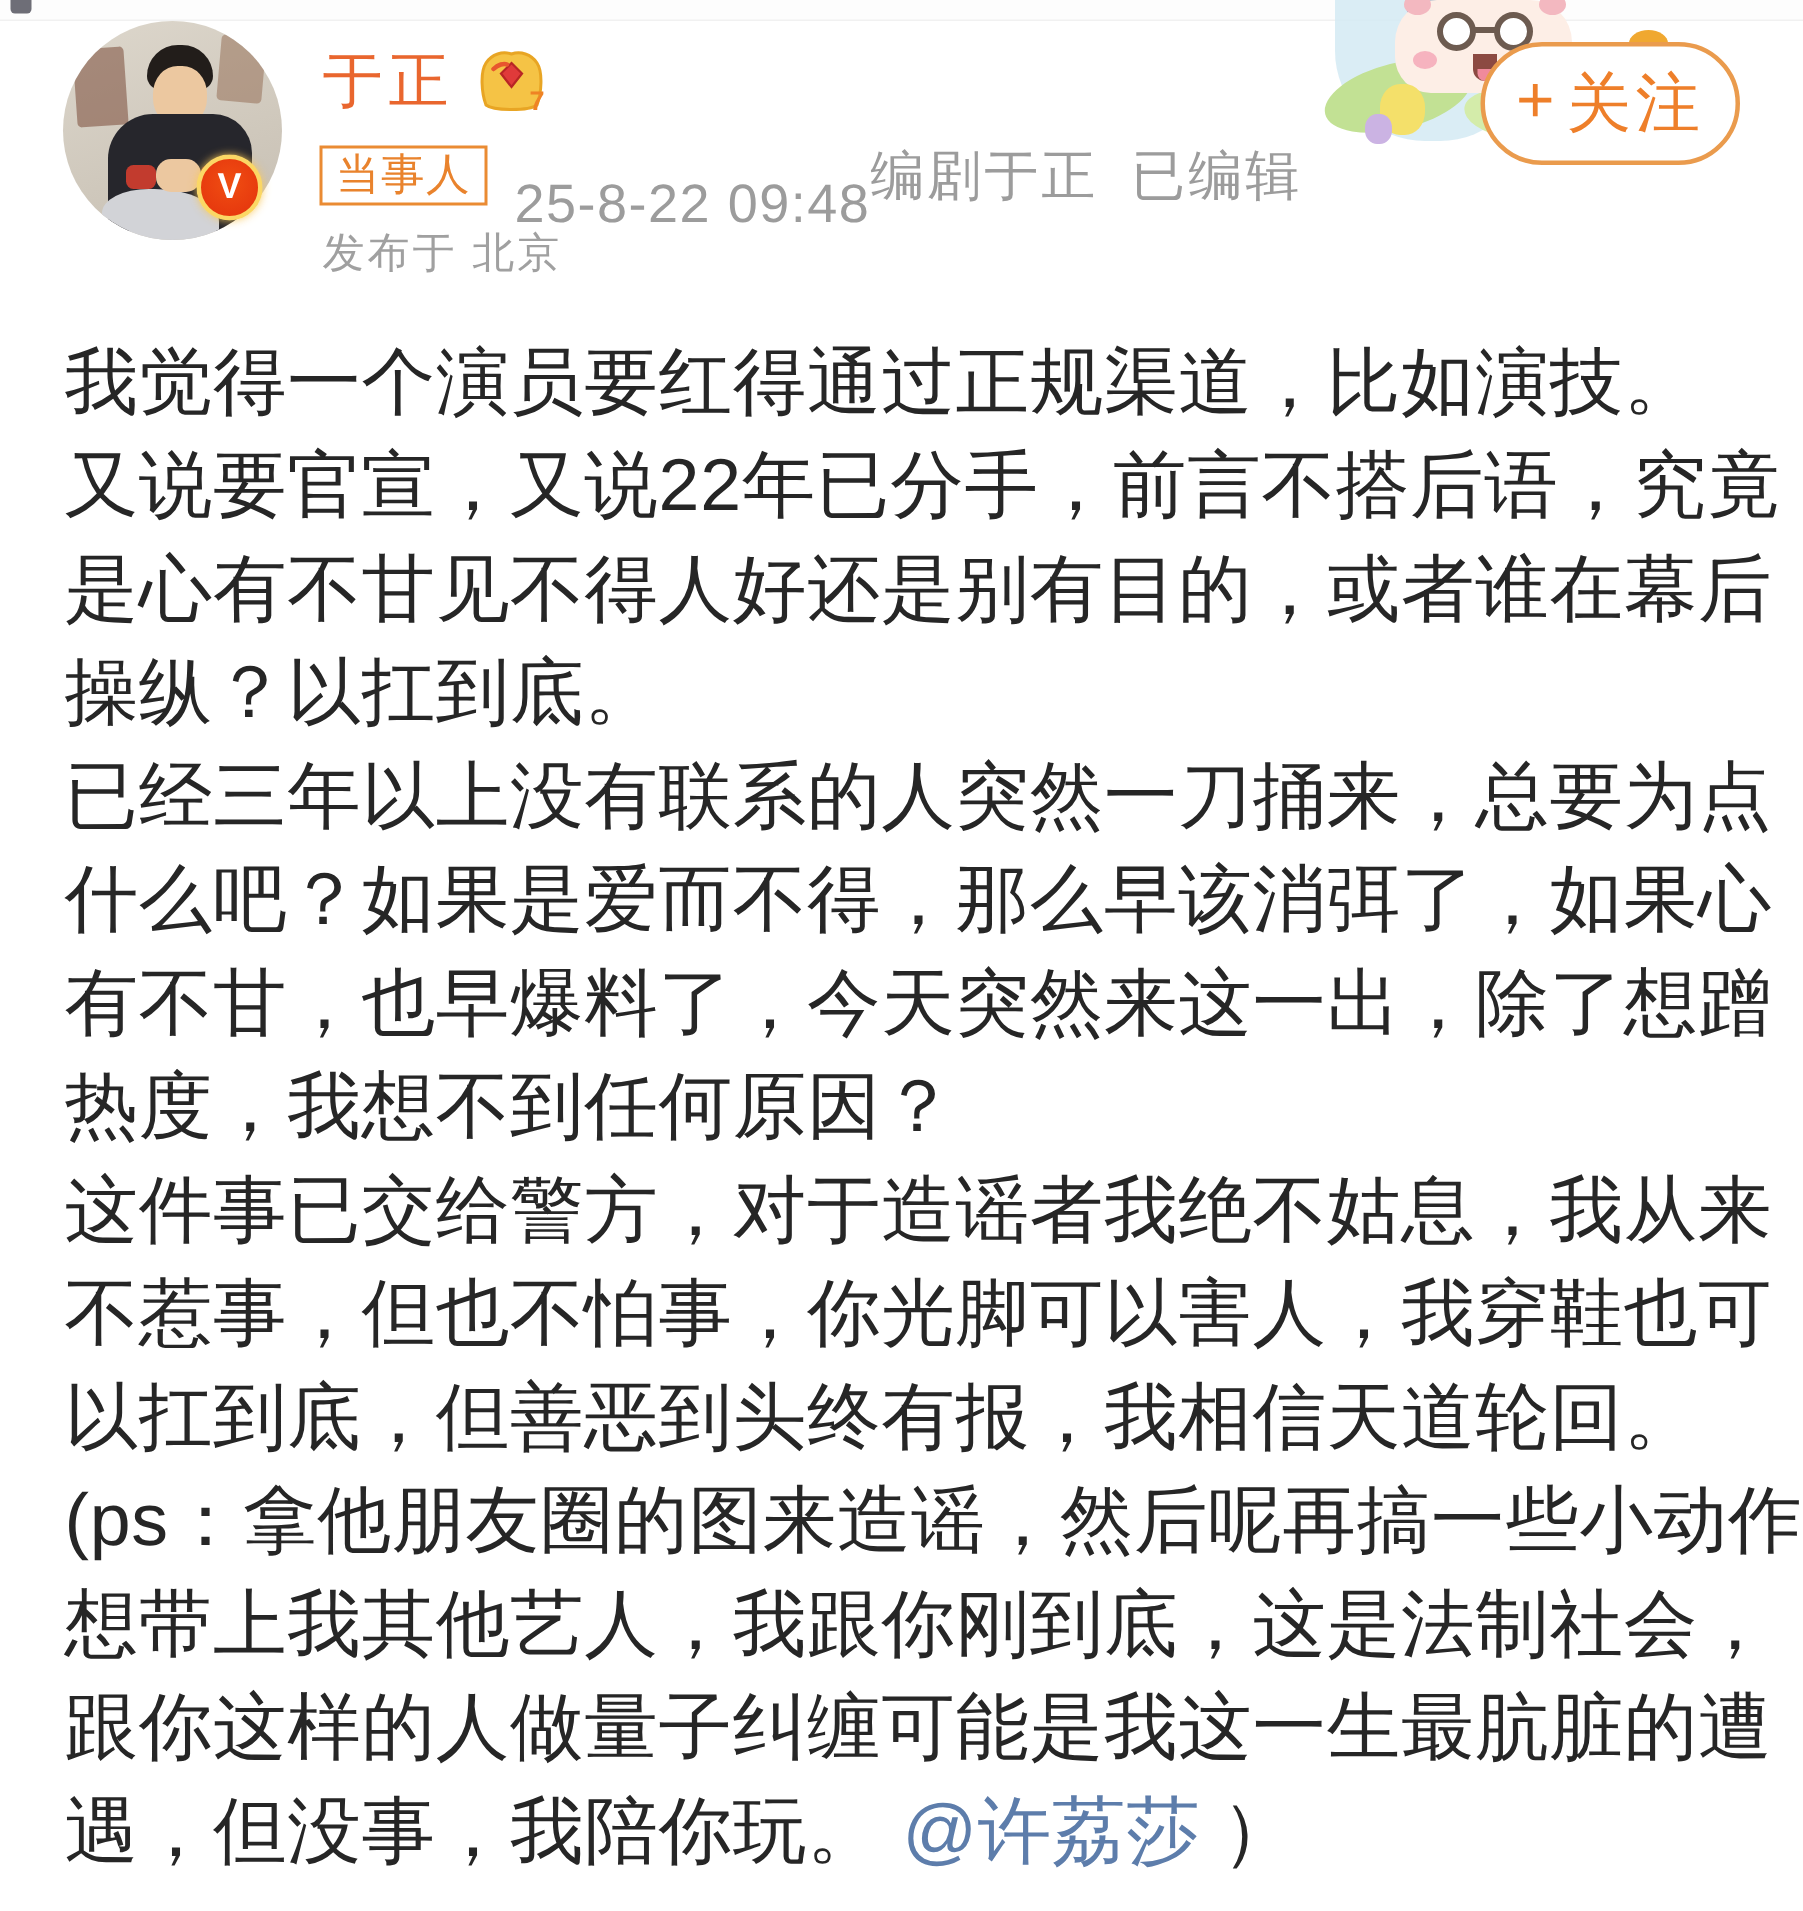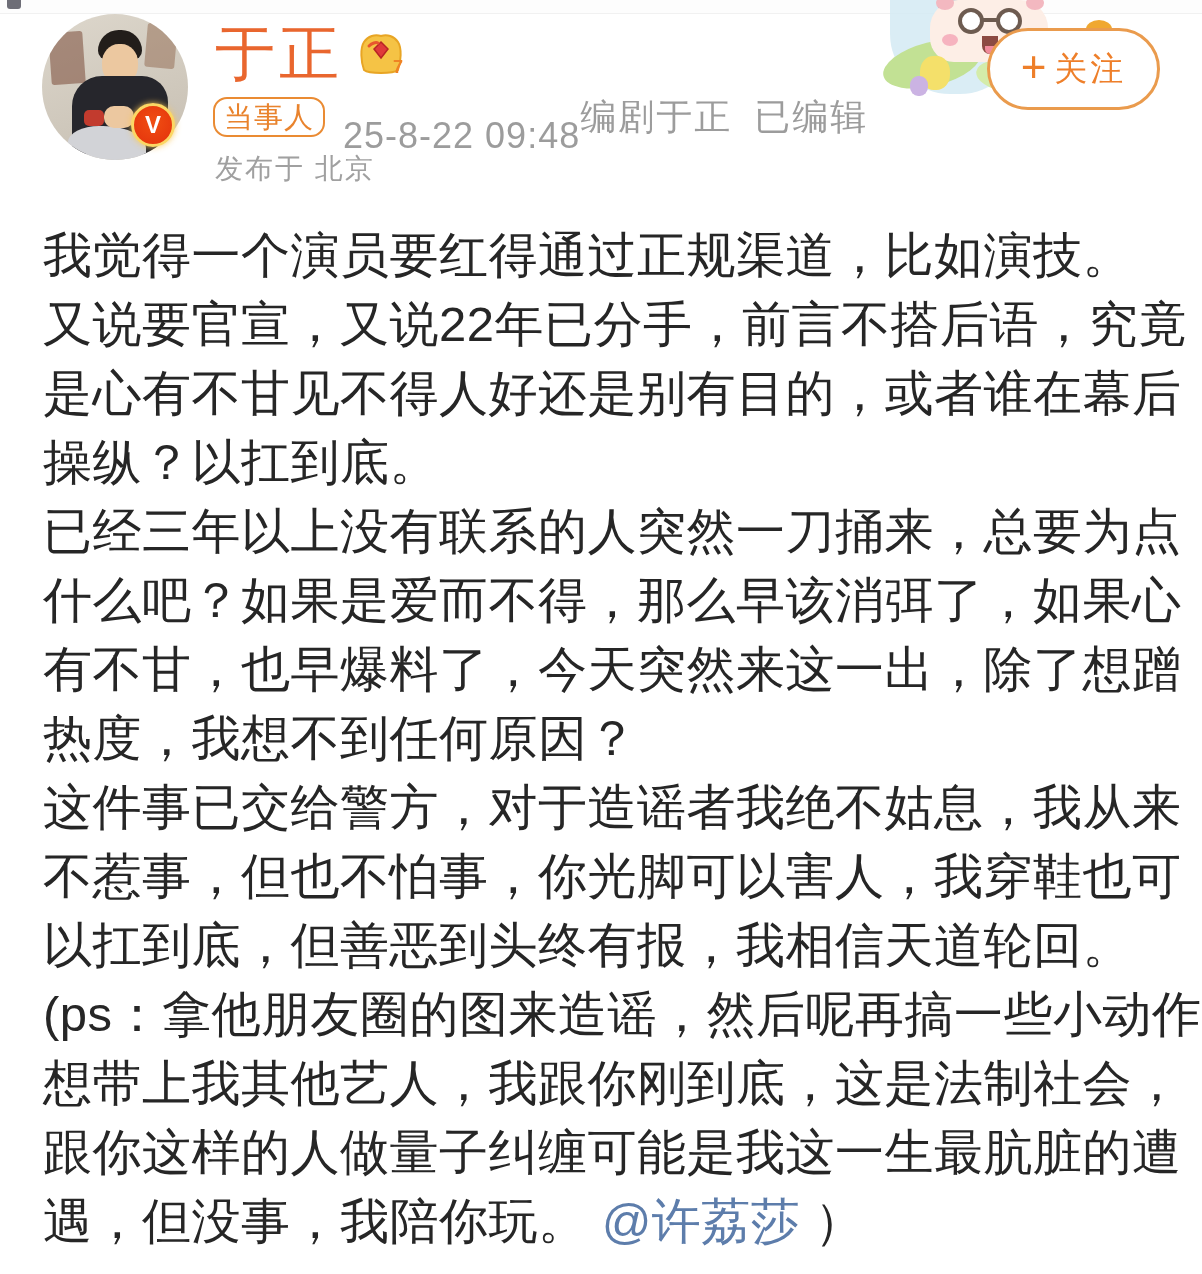--- a/index.html
+++ b/index.html
@@ -28,26 +28,26 @@
   .av-pants{position:absolute;left:26px;top:112px;width:78px;height:40px;background:#d2d3d7;border-radius:40% 55% 30% 30%;}
   .v-badge{
     position:absolute;left:131px;top:103px;width:44px;height:44px;border-radius:50%;
     background:radial-gradient(circle at 50% 42%,#f04e12 0%,#e73a0e 70%);
     border:3px solid #fbd765;box-sizing:border-box;
     display:flex;align-items:center;justify-content:center;
     color:#ffffff;font-weight:bold;font-size:24px;box-shadow:0 0 6px rgba(250,200,90,.9);
   }
 
   .name-row{position:absolute;left:215px;top:26px;height:56px;display:flex;align-items:center;}
-  .username{color:#e9662e;font-size:60px;letter-spacing:4px;line-height:56px;}
+  .username{color:#e9662e;font-size:40px;letter-spacing:4px;line-height:56px;}
   .vip-crown{margin-left:12px;width:52px;height:52px;position:relative;}
 
   .badge-row{position:absolute;left:213px;top:96px;height:42px;display:flex;align-items:center;}
   .party-badge{
-    border:2px solid #ea8b33;color:#e9832d;border-radius:14px;
+    border:2px solid #ea8b33;color:#e9832d;border-radius:0;
     font-size:29px;line-height:34px;padding:1px 9px;letter-spacing:1px;background:#fff;
   }
   .meta-text{color:#9c9c9c;font-size:36px;}
   .ts{margin-left:18px;letter-spacing:1px;margin-top:37px;}
   .src{letter-spacing:2px;}
   .edited{margin-left:22px;letter-spacing:2px;}
   .location-row{position:absolute;left:215px;top:150px;color:#a0a0a0;font-size:28px;letter-spacing:2px;}
 
   
   .mascot{position:absolute;left:880px;top:-6px;width:310px;height:120px;z-index:1;}
@@ -71,21 +71,21 @@
   .m-buddy{position:absolute;left:40px;top:62px;width:30px;height:34px;background:#f4e06a;border-radius:45%;}
   .m-buddy2{position:absolute;left:30px;top:82px;width:18px;height:20px;background:#cbb3e3;border-radius:45%;}
 
   .follow-btn{
     position:absolute;left:987px;top:28px;width:173px;height:82px;z-index:2;
     background:#ffffff;border:3px solid #ea9b4d;border-radius:42px;box-sizing:border-box;
     display:flex;align-items:center;justify-content:center;cursor:pointer;
     color:#ee7f2a;
   }
   .follow-plus{font-size:44px;line-height:44px;font-weight:400;margin-right:8px;margin-top:-4px;}
-  .follow-label{font-size:33px;letter-spacing:3px;}
+  .follow-label{font-size:43px;letter-spacing:3px;}
 
   
   .post-body{
     position:absolute;left:0;top:221px;width:1202px;
     padding-left:43px;padding-right:8px;box-sizing:border-box;
     font-size:49px;line-height:69px;color:#262626;letter-spacing:0.5px;
   }
   .post-line{white-space:nowrap;}
   .mention-link{color:#5d7dab;cursor:pointer;text-decoration:none;}
 </style>

